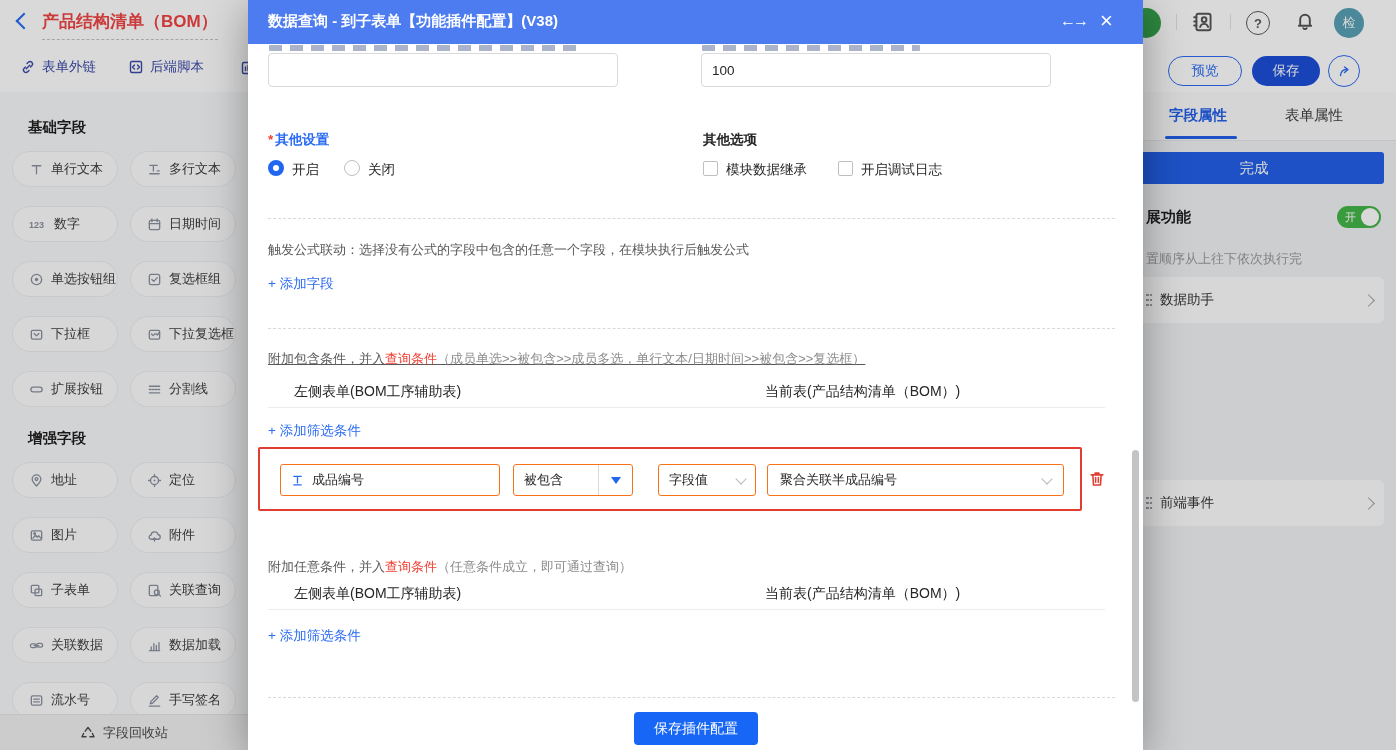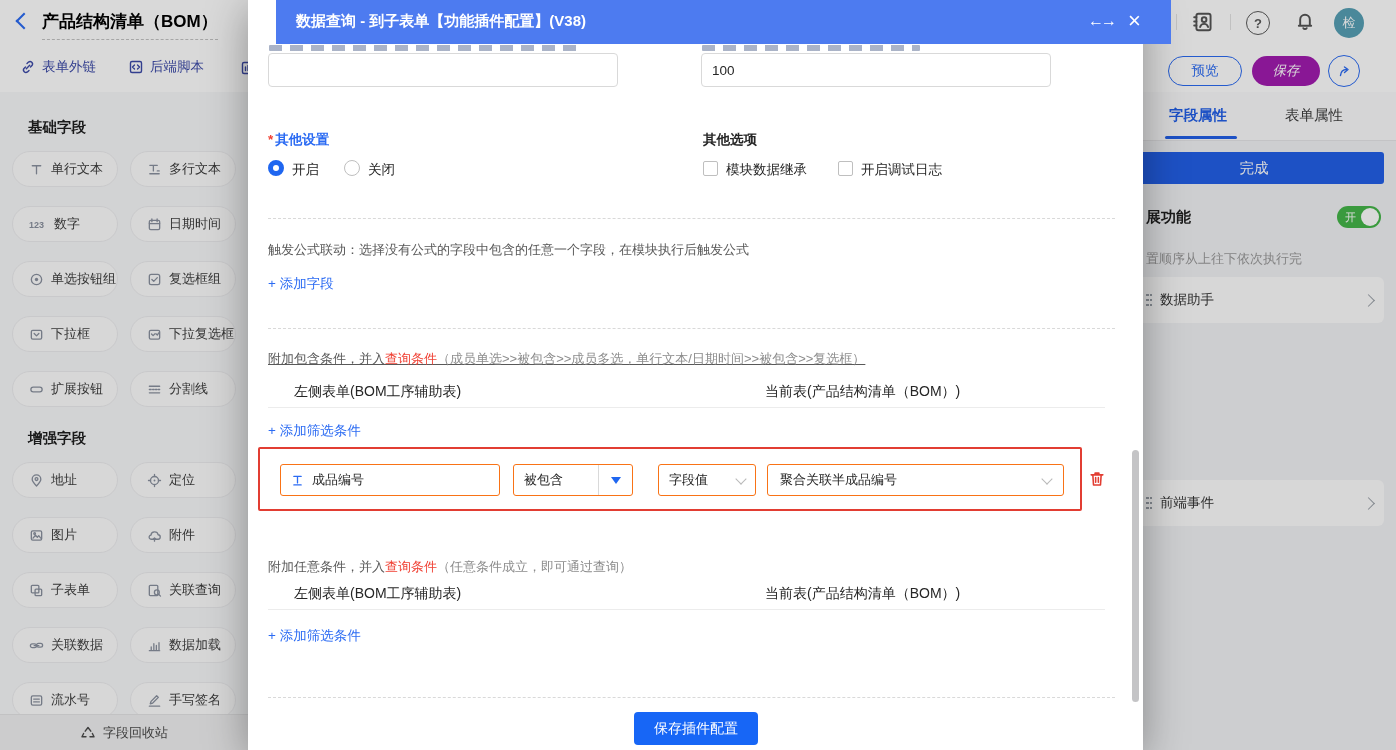--- a/index.html
+++ b/index.html
@@ -2,27 +2,27 @@
 <html><head>
 <meta charset="utf-8">
 <style>
   html,body{margin:0;padding:0;background:#888;}
   .page{position:relative;width:1396px;height:750px;overflow:hidden;background:#fff;
         font-family:"Liberation Sans","DejaVu Sans",sans-serif;color:#262626;}
   .abs{position:absolute;}
   
   .topbar{left:0;top:0;width:1396px;height:92px;background:#fff;border-bottom:1px solid #ececec;}
   .backchev{width:10px;height:10px;border-left:2px solid #2b6bf3;border-bottom:2px solid #2b6bf3;transform:rotate(45deg);}
-  .pagetitle{font-size:17px;font-weight:bold;color:#000000;border-bottom:1px dashed #c4c4c4;padding-bottom:6px;}
+  .pagetitle{font-size:17px;font-weight:bold;color:#ef4444;border-bottom:1px dashed #c4c4c4;padding-bottom:6px;}
   .tool{display:flex;align-items:center;gap:6px;font-size:13.5px;color:#3c4aa8;cursor:pointer;}
   .sep{width:1px;height:16px;background:#e3e3e3;}
   .pill{height:30px;border-radius:16px;display:flex;align-items:center;justify-content:center;
         font-size:13.5px;cursor:pointer;box-sizing:border-box;}
   .pill.ghost{border:1px solid #2b6bf3;color:#2b6bf3;background:#fff;}
-  .pill.fill{background:#a21caf;color:#fff;font-style:italic;}
+  .pill.fill{background:#1d4ed8;color:#fff;}
   .circlebtn{width:32px;height:32px;border-radius:50%;border:1px solid #2b6bf3;background:#fff;
         display:flex;align-items:center;justify-content:center;cursor:pointer;box-sizing:border-box;}
   .avatar{width:30px;height:30px;border-radius:50%;background:#57a0b5;color:#fff;font-size:13px;
         display:flex;align-items:center;justify-content:center;}
   .greendot{width:30px;height:30px;border-radius:50%;background:#35a04a;}
   
   .lsb{left:0;top:92px;width:248px;height:658px;background:#f7f8fa;box-sizing:border-box;padding:24px 12px 0 12px;overflow:hidden;}
   .sectitle{font-size:14.5px;font-weight:bold;color:#1f1f1f;margin:2px 0 14px 16px;}
   .fgrid{display:grid;grid-template-columns:1fr 1fr;gap:19px 12px;margin-bottom:22px;}
   .fbtn{height:36px;background:#fdfdfd;border:1px solid #ededef;border-radius:18px;display:flex;
@@ -57,21 +57,21 @@
   .cardlabel{font-size:13.5px;color:#333;}
   .pluginbox{border:1px solid #d6d6d8;border-radius:4px;background:#fdfdfd;display:flex;align-items:center;
         gap:8px;box-sizing:border-box;padding:0 10px;font-size:13.5px;color:#333;}
   .outlinebtn{border:1px solid #cfcfd1;border-radius:3px;display:flex;align-items:center;justify-content:center;
         font-size:13.5px;color:#3c3c3c;cursor:pointer;background:#fdfdfd;}
   
   .dim{left:0;top:0;width:1396px;height:750px;background:rgba(0,0,0,0.15);z-index:40;}
   
   .modal{left:248px;top:0;width:895px;height:750px;background:#fff;z-index:50;
         box-shadow:0 8px 40px rgba(0,0,0,.35);}
-  .mhead{left:0;top:0;width:895px;height:44px;background:#4d7bf0;color:#fff;margin-left:28px;}
+  .mhead{left:0;top:0;width:895px;height:44px;background:#4d7bf0;color:#fff;}
   .mtitle{font-size:15px;font-weight:bold;}
   .mico{color:#fff;font-size:16px;cursor:pointer;}
   .smudge{height:6px;border-radius:1px;opacity:.75;background:repeating-linear-gradient(90deg,#8e9ab5 0 13px,transparent 13px 21px);}
   .minput{height:34px;border:1px solid #d9d9d9;border-radius:4px;box-sizing:border-box;background:#fff;
         font-size:13.5px;color:#262626;padding:0 10px;font-family:inherit;outline:none;}
   .blabel{font-size:13.5px;font-weight:bold;color:#2b6bf3;}
   .req{color:#f04134;margin-right:2px;}
   .glabel{font-size:13.5px;font-weight:bold;color:#262626;}
   .radio{width:16px;height:16px;border-radius:50%;box-sizing:border-box;cursor:pointer;}
   .radio.on{border:5px solid #1f66f0;background:#fff;}

